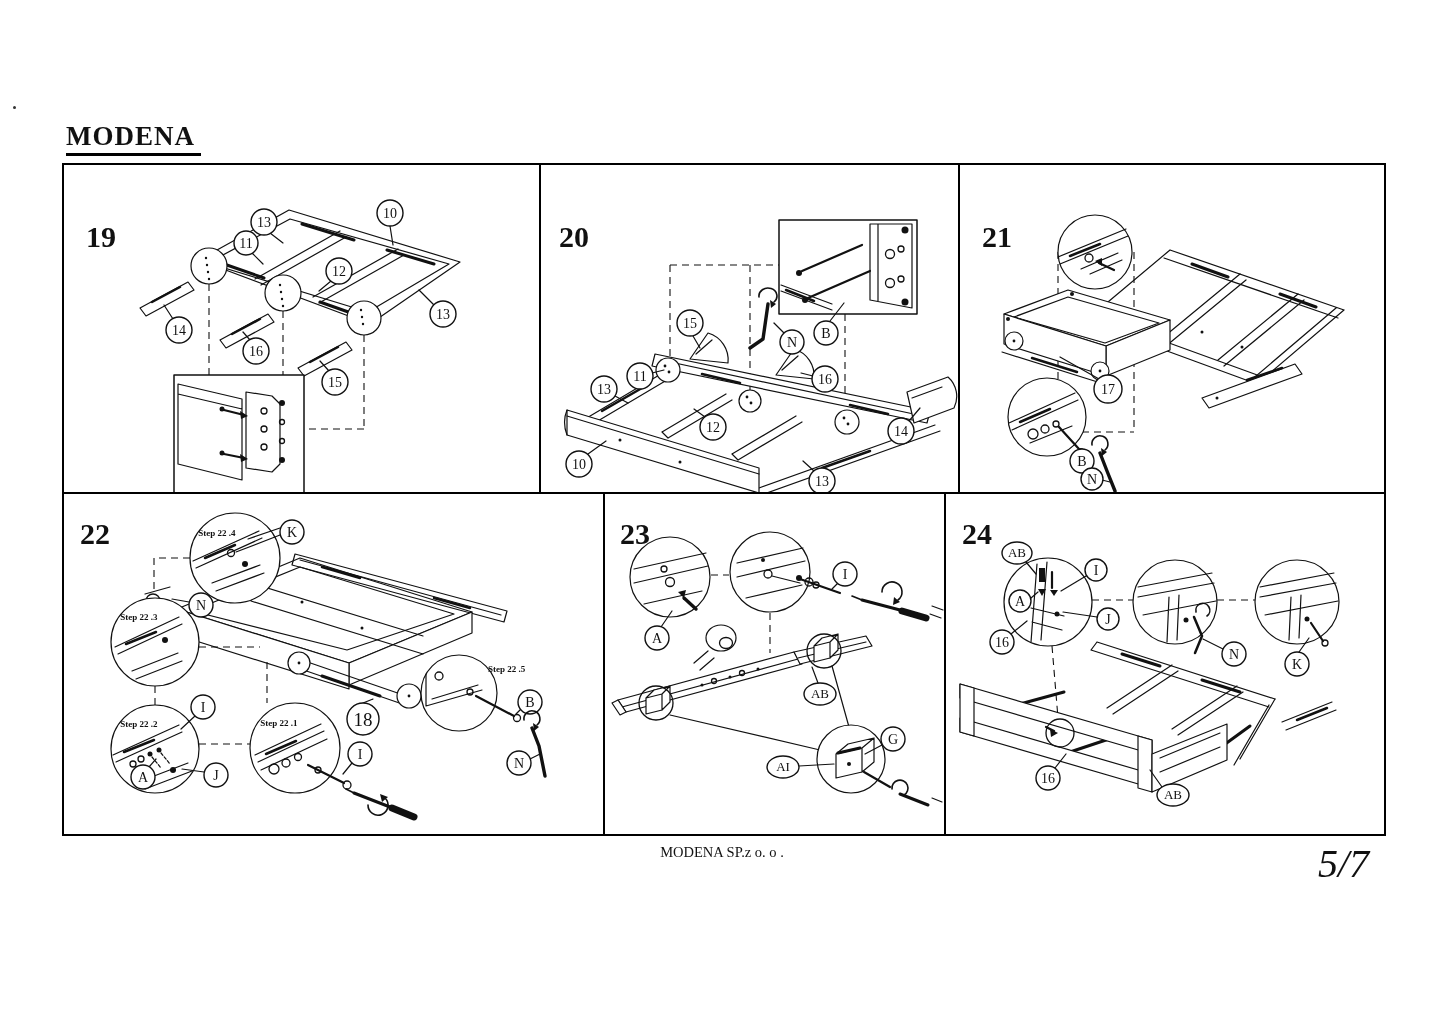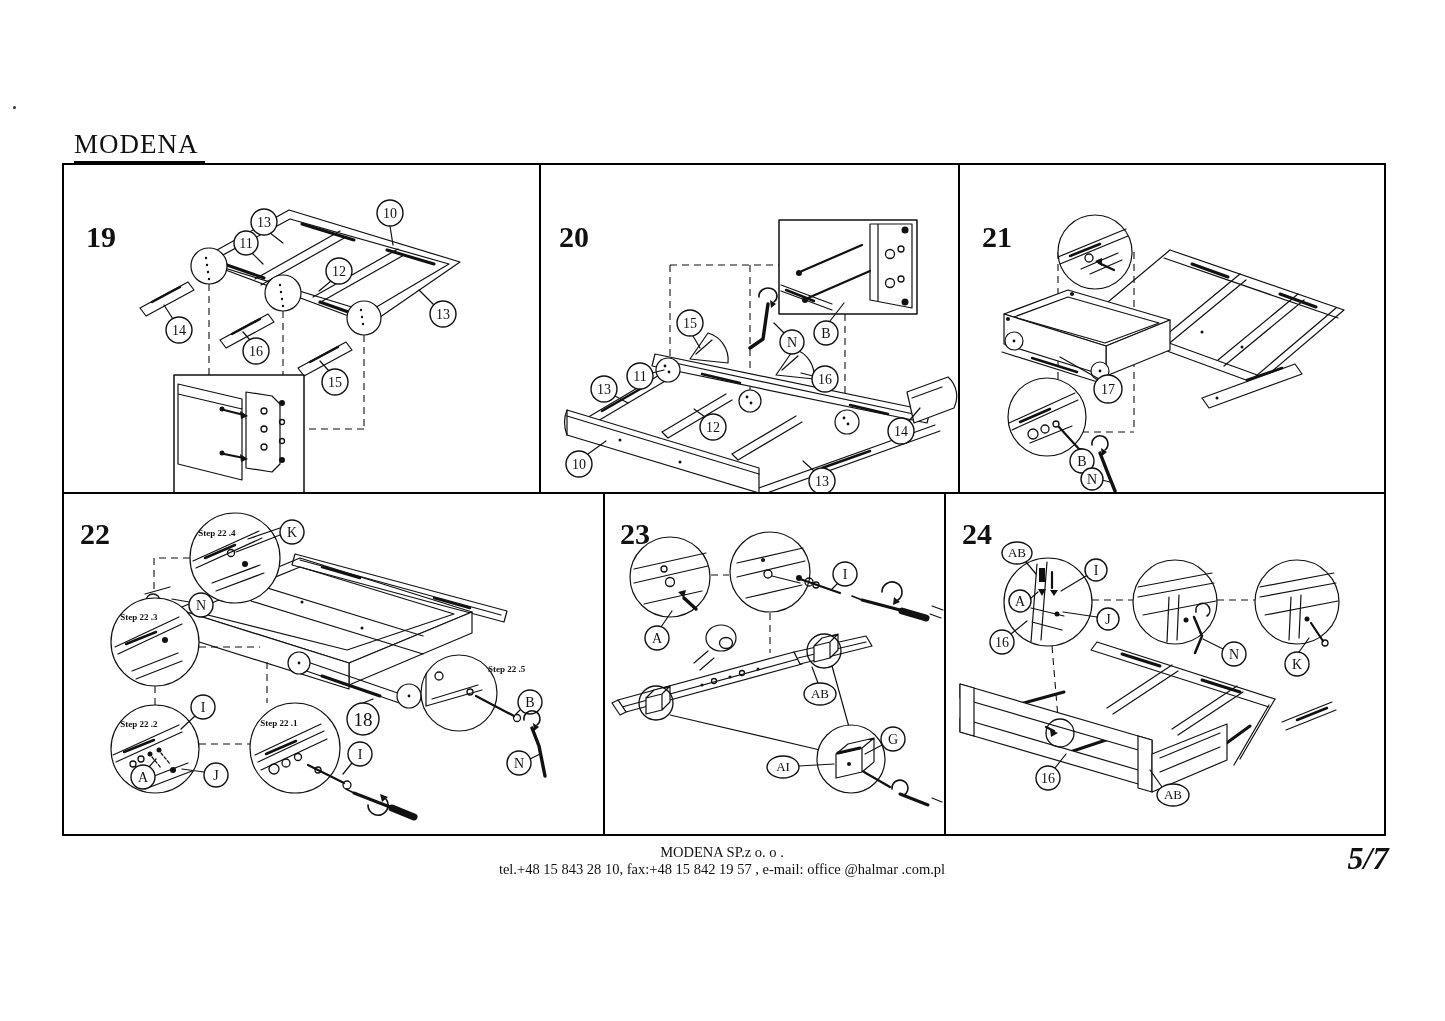--- a/index.html
+++ b/index.html
@@ -1,30 +1,30 @@
 <!DOCTYPE html>
 <html><head>
 <meta charset="utf-8">
 <style>
   html,body{margin:0;padding:0;background:#f4f4f4;}
   .page{position:relative;width:1445px;height:1021px;background:#fff;overflow:hidden;
         font-family:"Liberation Serif","DejaVu Serif",serif;color:#111;}
   .stray-dot{position:absolute;left:13px;top:106px;width:3px;height:3px;border-radius:50%;background:#333;}
-  .title{position:absolute;left:66px;top:121px;margin:8px;font-weight:normal;font-size:27px;letter-spacing:1px;
+  .title{position:absolute;left:66px;top:121px;margin:0;font-weight:bold;font-size:27px;letter-spacing:1px;
          border-bottom:3px solid #000;padding:0 6px 1px 0;}
   .board{position:absolute;left:62px;top:163px;width:1320px;height:669px;border:2px solid #000;box-sizing:content-box;}
   .hdiv,.vdiv{position:absolute;background:#000;}
   svg.panel{position:absolute;display:block;}
   #p19{left:0;top:0}#p20{left:475px;top:0}#p21{left:894px;top:0}
   #p22{left:0;top:327px}#p23{left:539px;top:327px}#p24{left:880px;top:327px}
 
   .footer{position:absolute;left:62px;top:844px;width:1320px;text-align:center;
           font-size:14.5px;line-height:17px;}
-  .pagenum{position:absolute;left:1318px;top:840px;width:100px;text-align:center;
-           font-weight:bold;font-style:italic;font-size:32px;}
+  .pagenum{position:absolute;left:1318px;top:840px;width:100px;text-align:left;
+           font-weight:normal;font-style:italic;font-size:40px;}
 
   
   .s{fill:none;stroke:#111;stroke-width:1.2;stroke-linecap:round;stroke-linejoin:round;}
   .b16{fill:none;stroke:#111;stroke-width:1.6;stroke-linecap:round;}
   .b2{fill:none;stroke:#111;stroke-width:2.2;stroke-linecap:round;}
   .b25{fill:none;stroke:#111;stroke-width:2.5;stroke-linecap:round;}
   .b3{fill:none;stroke:#111;stroke-width:3;stroke-linecap:round;}
   .thk{fill:none;stroke:#111;stroke-width:3.4;stroke-linecap:round;stroke-linejoin:round;}
   .w7{fill:none;stroke:#111;stroke-width:7;stroke-linecap:round;}
   .fillw{fill:#fff;stroke:#111;stroke-width:1.2;stroke-linejoin:round;}
@@ -659,16 +659,15 @@
       <g class="co sm">
           <line class="s" x1="1160" y1="785" x2="1148" y2="768"></line>
           <ellipse cx="1171" cy="793" rx="16" ry="11"></ellipse>
           <text x="1171" y="797">AB</text>
         </g>
     </svg>
   </div>
 
   <div class="footer">
     <div>MODENA SP.z o. o .</div>
-    <div>tel.+48 15 843 28 10, fax:+48 15 842 19 57 , e-mail: office @halmar .com.pl</div>
   </div>
   <div class="pagenum">5/7</div>
 </div>
 
 </body></html>

